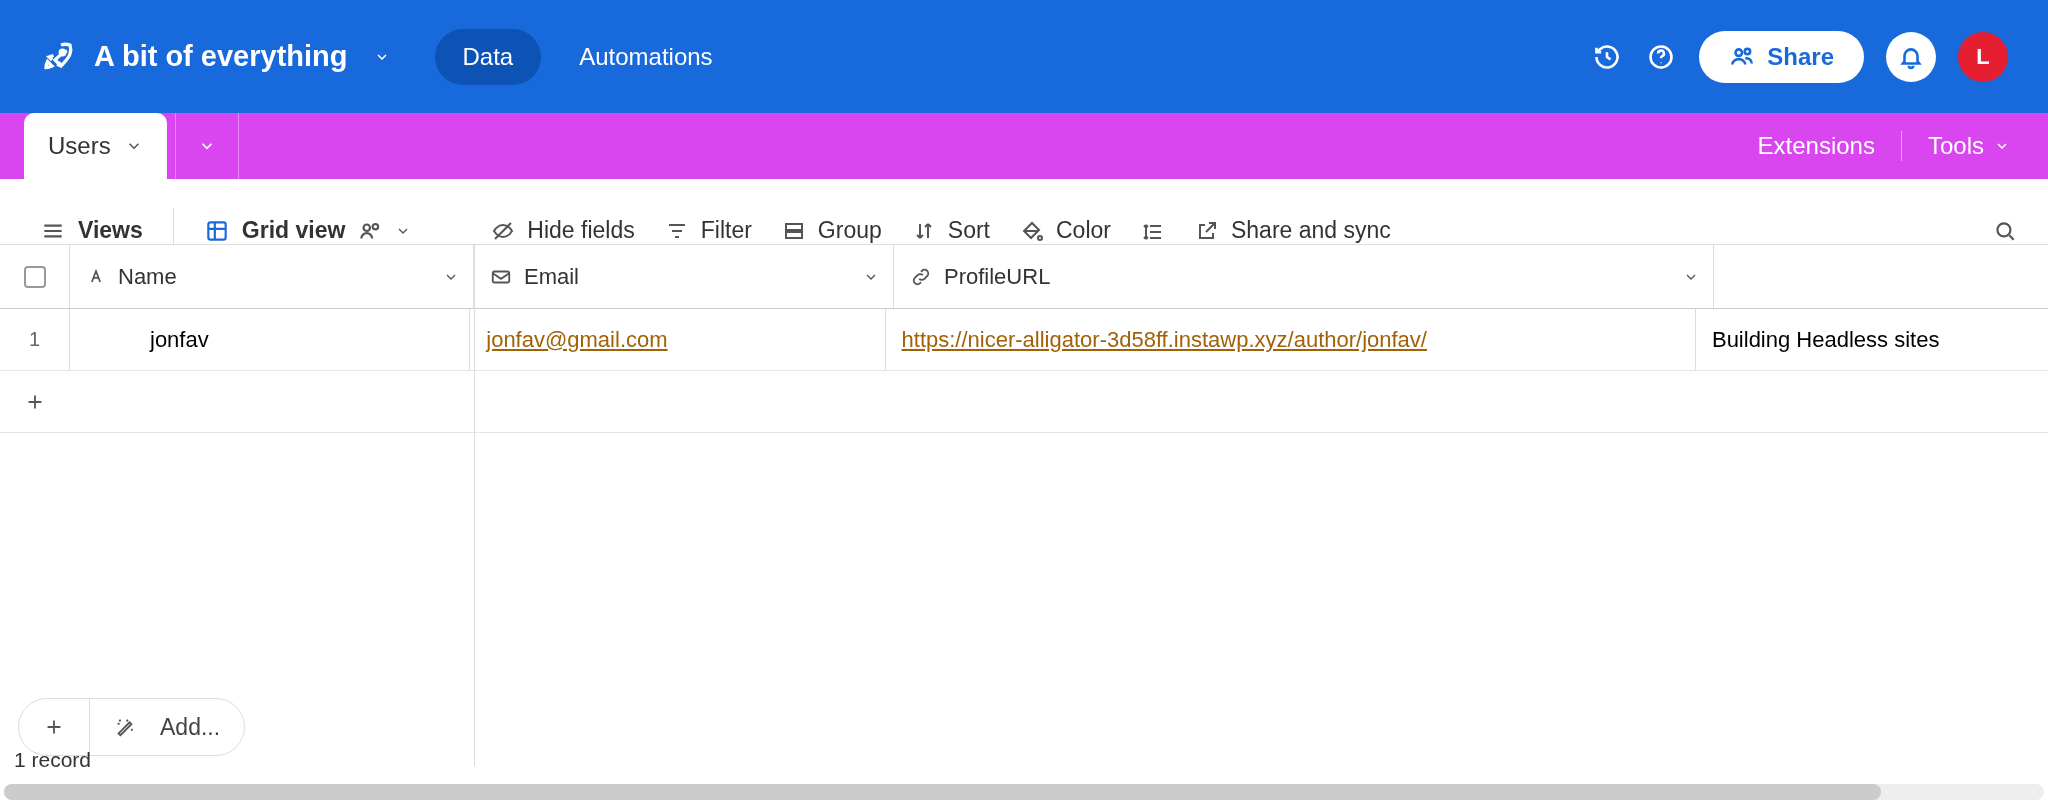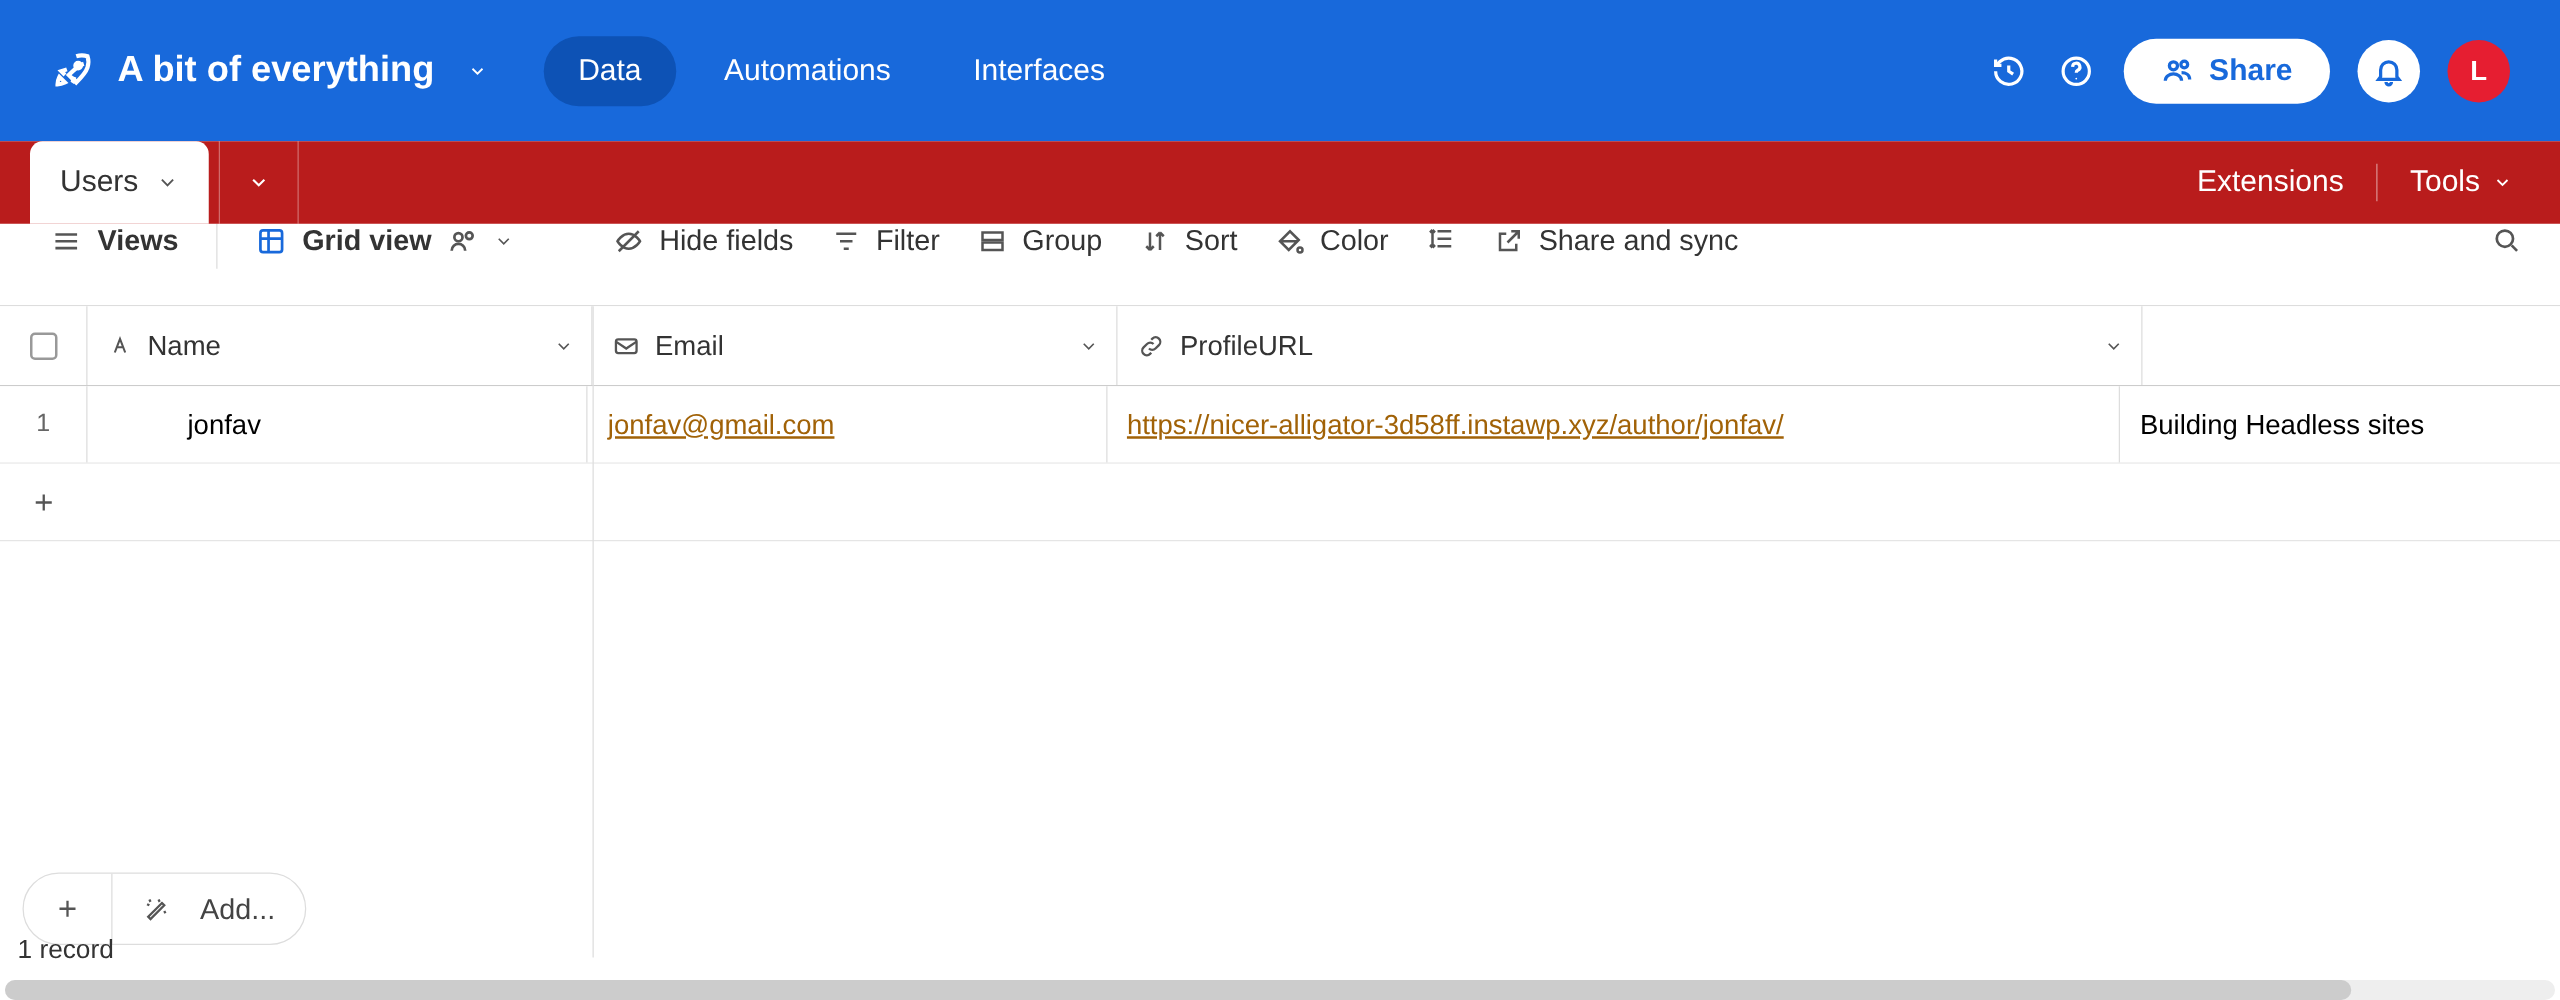--- a/index.html
+++ b/index.html
@@ -25,33 +25,33 @@
   .header-right { position:absolute; right:40px; display:flex; align-items:center; gap:22px; }
   .icon-btn { width:32px; height:32px; display:flex; align-items:center; justify-content:center; cursor:pointer;}
   .share-btn {
     background:#fff; color:#1869db; border-radius:999px; padding:12px 30px; display:flex; align-items:center; gap:12px; font-size:24px; font-weight:600; cursor:pointer;
   }
   .circle-btn { width:50px; height:50px; border-radius:999px; background:#fff; display:flex; align-items:center; justify-content:center; cursor:pointer; }
   .avatar { width:50px; height:50px; border-radius:999px; background:#e61e31; display:flex; align-items:center; justify-content:center; color:#fff; font-size:22px; font-weight:600; cursor:pointer;}
   
   
   .tablebar {
-    background:#b91c1c; height:66px; display:flex; align-items:flex-end; padding-left:24px; position:relative; color:#fff;
+    background:#d946ef; height:66px; display:flex; align-items:flex-end; padding-left:24px; position:relative; color:#fff;
   }
   .table-tab {
     background:#fff; color:#333; border-radius:10px 10px 0 0; height:66px; display:flex; align-items:center; padding:0 24px; font-size:24px; font-weight:500; gap:14px; cursor:pointer;
   }
   .table-tab-extra { height:66px; display:flex; align-items:center; padding:0 22px; cursor:pointer; border-left:1px solid rgba(255,255,255,0.35); border-right:1px solid rgba(255,255,255,0.35); margin-left:8px;}
   .add-import { display:flex; align-items:center; gap:16px; font-size:24px; padding:0 26px; height:66px; cursor:pointer; }
   .tablebar-right { position:absolute; right:30px; top:0; height:66px; display:flex; align-items:center; gap:18px; font-size:24px; }
   .tb-right-divider { width:1px; height:30px; background:rgba(255,255,255,0.5);}
   .tb-right-item { display:flex; align-items:center; gap:10px; cursor:pointer; padding:0 8px;}
   
   
-  .toolbar { height:66px; border-bottom:1px solid #ddd; display:flex; align-items:flex-start; padding:0 30px 0 40px; gap:30px; font-size:23px; color:#333; }
+  .toolbar { height:66px; border-bottom:1px solid #ddd; display:flex; align-items:flex-end; padding:0 30px 0 40px; gap:30px; font-size:23px; color:#333; }
   .tool-item { display:flex; align-items:center; gap:12px; cursor:pointer; }
   .tool-item.strong { font-weight:700; }
   .v-divider { width:1px; height:36px; background:#ddd; }
   .toolbar .spacer { flex:1; }
   
   
   .grid-wrap { position:relative; height: calc(800px - 113px - 66px - 66px); }
   .grid-header { height:64px; display:flex; border-bottom:1px solid #ccc; background:#fff;}
   .row-num-col { width:70px; flex:0 0 70px; border-right:1px solid #ddd; display:flex; align-items:center; justify-content:center;}
   .col { border-right:1px solid #ddd; display:flex; align-items:center; padding:0 16px; font-size:22px; color:#333; position:relative;}
@@ -96,21 +96,20 @@
         <path d="M9 11l-3 1 2 2M13 15l-1 3 2-2" class="white-stroke"></path>
       </svg>
     <span class="app-title">A bit of everything</span>
     <svg class="chev" viewBox="0 0 24 24">
         <path d="M6 9l6 6 6-6" class="white-stroke"></path>
       </svg>
   </div>
   <div class="nav-tabs">
     <div class="nav-tab active">Data</div>
     <div class="nav-tab">Automations</div>
-    <div class="nav-tab">Interfaces</div>
   </div>
   <div class="header-right">
     <div class="icon-btn">
       <svg width="28" height="28" viewBox="0 0 24 24">
           <path d="M3 12a9 9 0 1 0 3-6.7L3 8" class="white-stroke"></path>
           <path d="M3 4v4h4" class="white-stroke"></path>
           <path d="M12 8v4l3 2" class="white-stroke"></path>
         </svg>
     </div>
     <div class="icon-btn">

